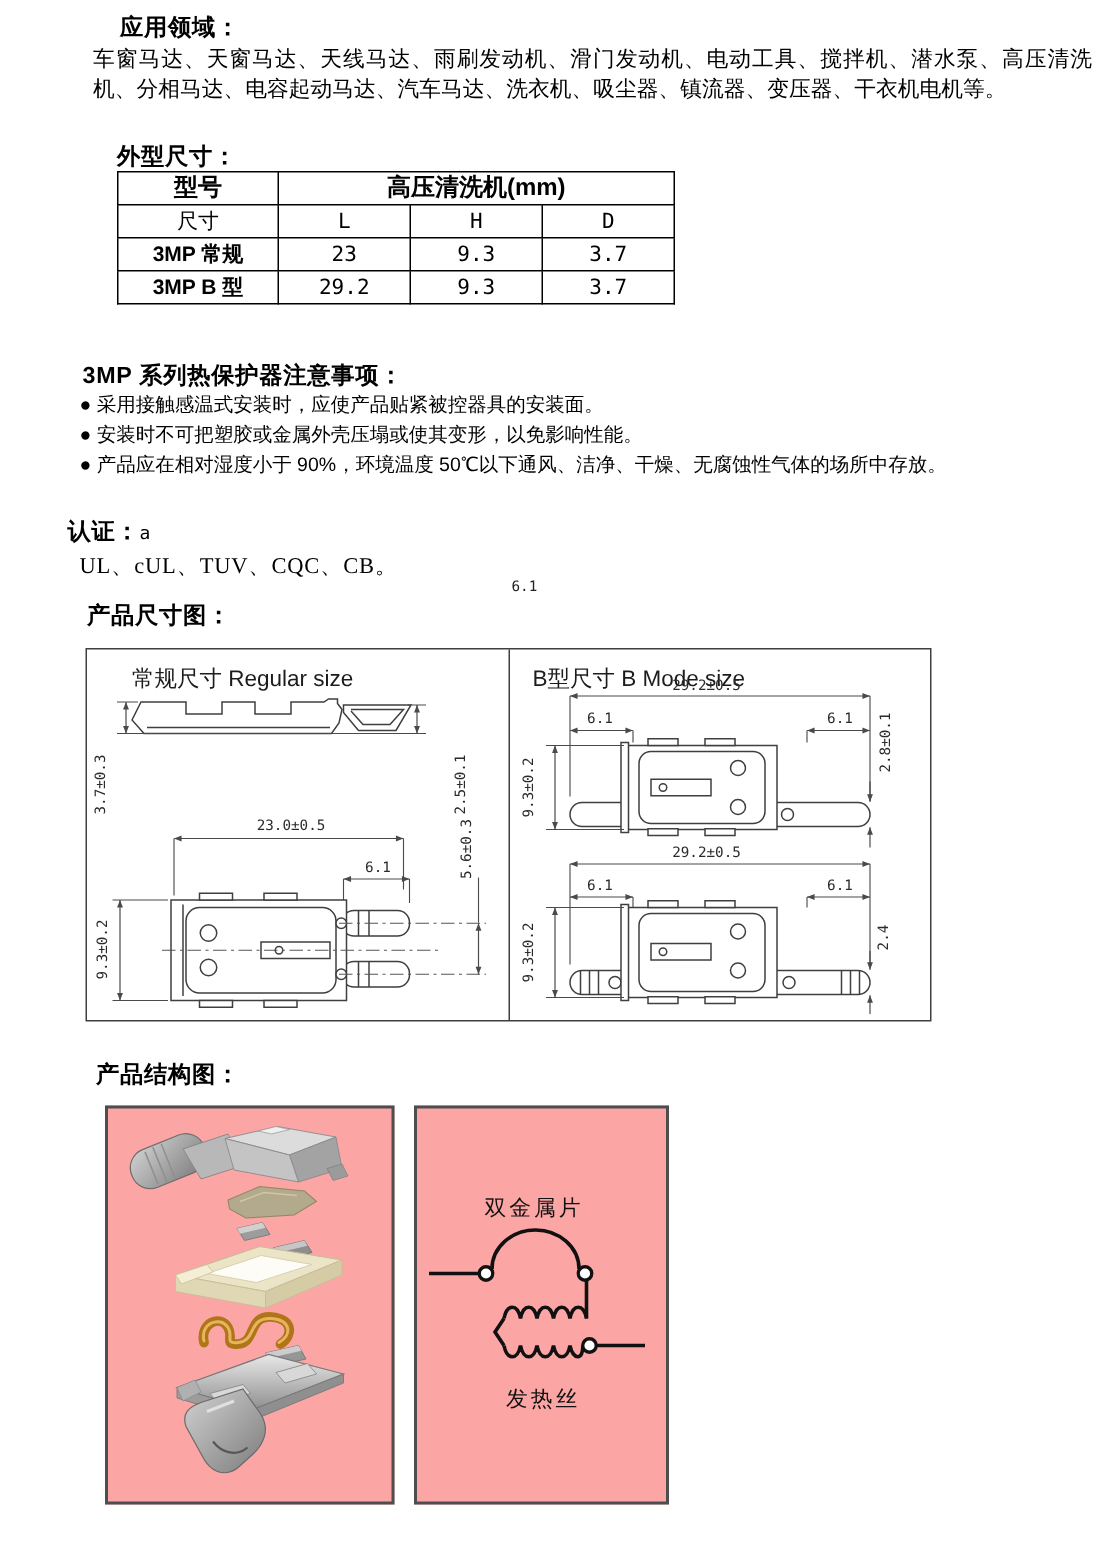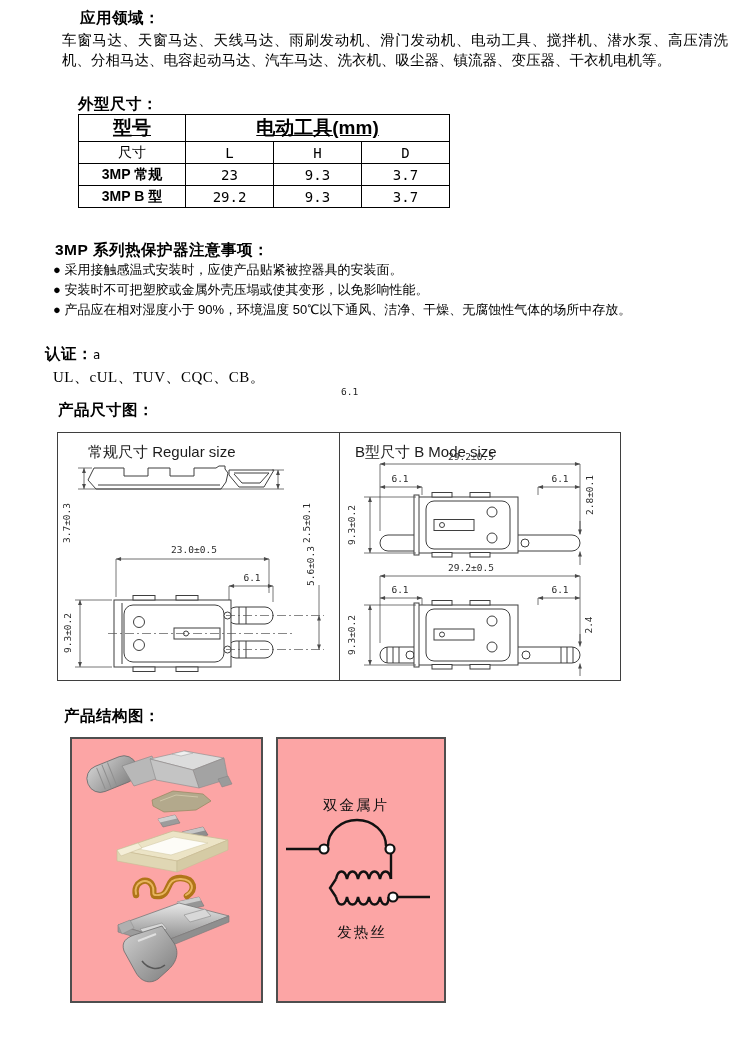--- a/index.html
+++ b/index.html
@@ -7,21 +7,21 @@
         font-family:"Liberation Sans",sans-serif;overflow:hidden;}
   .abs{position:absolute;}
   .h{font-weight:bold;font-size:15.5px;letter-spacing:0.5px;white-space:nowrap;}
   .body-text{font-size:14.5px;line-height:20px;text-align:justify;
              font-family:"Liberation Sans",sans-serif;}
   .note-line{font-size:13px;line-height:20px;white-space:nowrap;}
   
   table.dim-table{border-collapse:collapse;table-layout:fixed;}
   table.dim-table td,table.dim-table th{border:1px solid #000;height:21px;padding:0;
       text-align:center;vertical-align:middle;font-size:14px;overflow:hidden;}
-  table.dim-table th{font-size:19px;text-decoration:underline;}
+  table.dim-table th{font-size:16px;}
   .mono{font-family:"DejaVu Sans Mono",monospace;font-size:13.5px;}
   .cjk-bold{font-weight:bold;}
   .cert-body{font-family:"Liberation Serif",serif;font-size:15px;letter-spacing:0.5px;}
   .cert-suffix{font-weight:normal;font-family:"DejaVu Sans Mono",monospace;font-size:12px;}
   .stray{font-family:"DejaVu Sans Mono",monospace;font-size:9.5px;color:#222;}
   
   .fig-box{border:1px solid #3f3f3f;display:flex;}
   .fig-panel{height:100%;}
   .fig-panel svg{display:block;}
   .struct-box{border:2px solid #4e4e4e;background:#fca5a5;}
@@ -50,21 +50,21 @@
   <table class="dim-table abs" style="left:78px;top:114px;width:371px;">
     <colgroup>
         <col style="width:107px">
         <col style="width:88px">
         <col style="width:88px">
         <col style="width:88px">
       </colgroup>
     <tbody>
       <tr>
         <th>型号</th>
-        <th colspan="3">电动工具(mm)</th>
+        <th colspan="3">高压清洗机(mm)</th>
       </tr>
       <tr>
         <td>尺寸</td>
         <td class="mono">L</td>
         <td class="mono">H</td>
         <td class="mono">D</td>
       </tr>
       <tr>
         <td class="cjk-bold">3MP 常规</td>
         <td class="mono">23</td>

